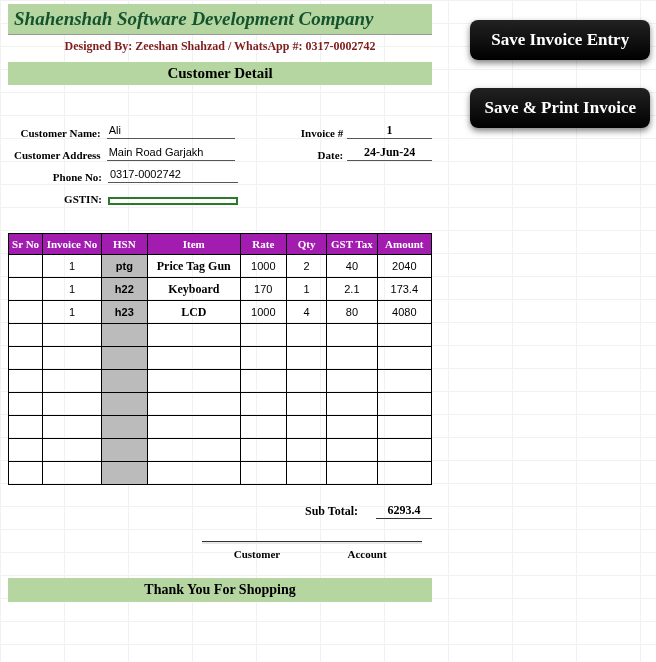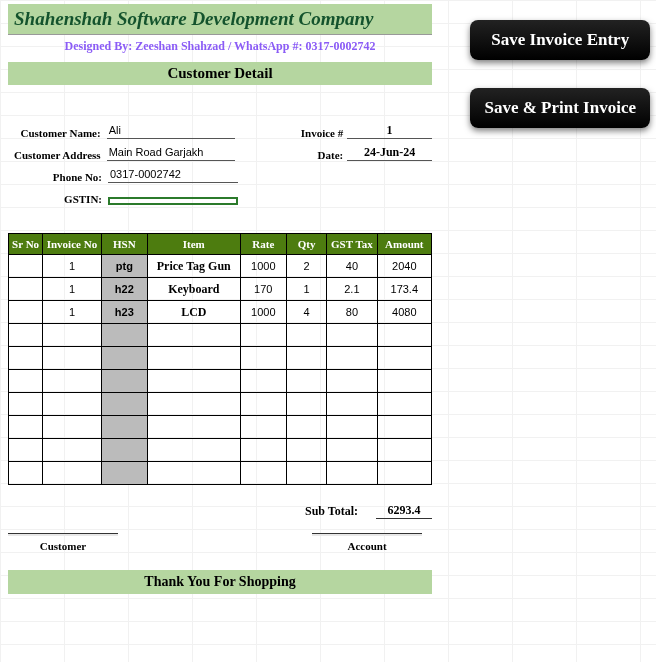--- a/index.html
+++ b/index.html
@@ -33,21 +33,21 @@
     font-style: italic;
     font-size: 19px;
     color: #14532d;
     border-bottom: 1px solid #999;
   }
   .designed-by {
     font-size: 12px;
     font-weight: bold;
     text-align: center;
     padding: 4px 0 6px;
-    color: #8b5cf6;
+    color: #7f1d1d;
   }
   .section-bar {
     background: #b5d6a0;
     font-weight: bold;
     font-size: 15px;
     text-align: center;
     padding: 3px 0;
     margin-top: 2px;
   }
   .customer-block {
@@ -88,21 +88,21 @@
     font-weight: bold;
   }
   .spacer { width: 44px; }
   .inv-table {
     border-collapse: collapse;
     width: 100%;
     margin-top: 28px;
     font-size: 12px;
   }
   .inv-table th {
-    background: #4d7c0f;
+    background: #a21caf;
     color: #fff;
     font-weight: bold;
     padding: 4px 2px;
     border: 1px solid #000;
     font-size: 11px;
   }
   .inv-table td {
     border: 1px solid #000;
     height: 23px;
     text-align: center;
@@ -115,22 +115,22 @@
     display: flex;
     justify-content: flex-end;
     margin-top: 18px;
     font-size: 12px;
     align-items: center;
   }
   .subtotal-label { font-weight: bold; margin-right: 18px; }
   .subtotal-val { font-weight: bold; border-bottom: 1px solid #333; width: 56px; text-align: center; }
   .sig-row {
     display: flex;
-    justify-content: space-between;
-    margin-top: 14px;
+    justify-content: flex-end;
+    margin-top: 22px;
     font-size: 12px;
   }
   .sig-box { width: 110px; }
   .sig-line { border-top: 1px solid #333; background: #e8e8e8; height: 3px; margin-bottom: 2px; }
   .sig-label { font-weight: bold; text-align: center; font-size: 11px; padding-top: 2px; }
   .thanks {
     background: #b5d6a0;
     font-weight: bold;
     text-align: center;
     font-size: 14px;

